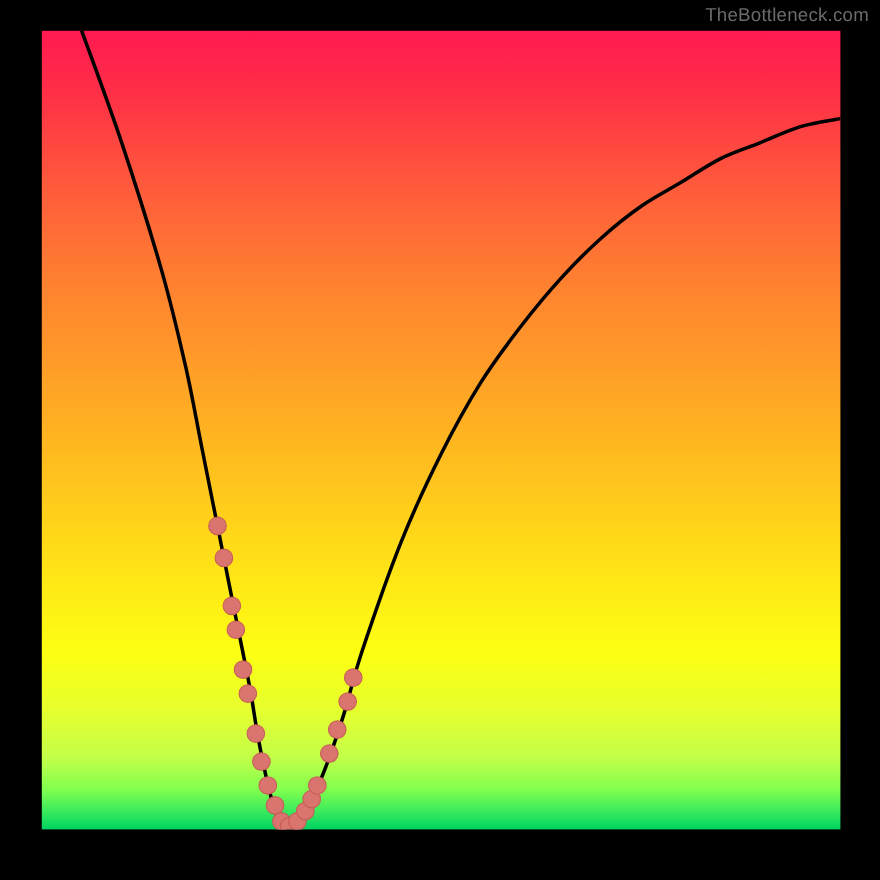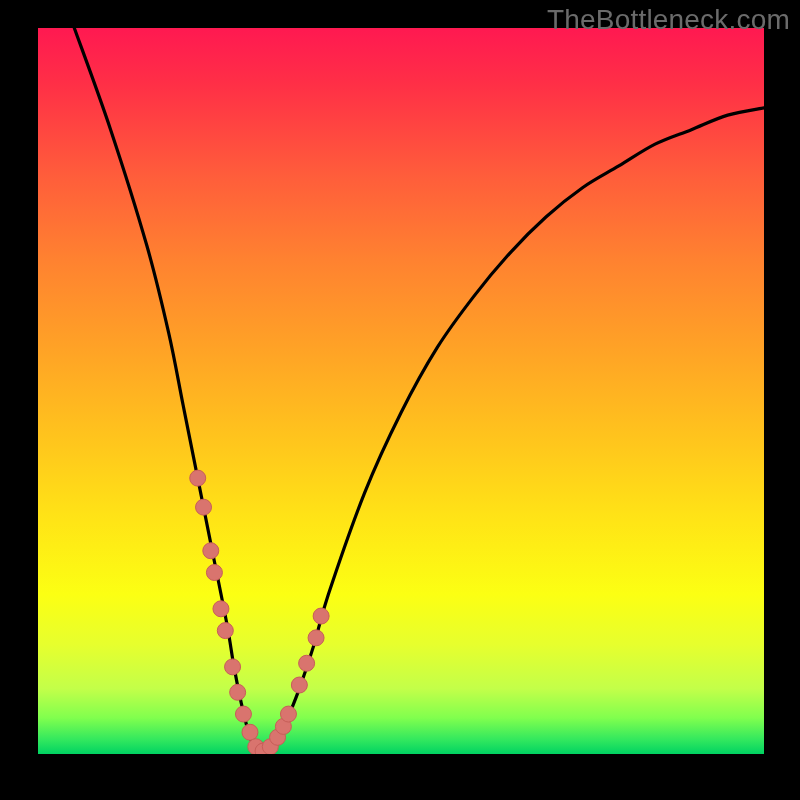--- a/index.html
+++ b/index.html
@@ -15,21 +15,21 @@
     position: relative;
     width: 800px;
     height: 800px;
     background: #000;
   }
   .watermark {
     position: absolute;
     top: 4px;
     right: 10px;
     color: #6b6b6b;
-    font-size: 28px;
+    font-size: 17px;
     font-weight: 500;
     letter-spacing: 0.2px;
     z-index: 10;
     user-select: none;
   }
   .plot-area {
     position: absolute;
     left: 38px;
     top: 28px;
     width: 726px;

